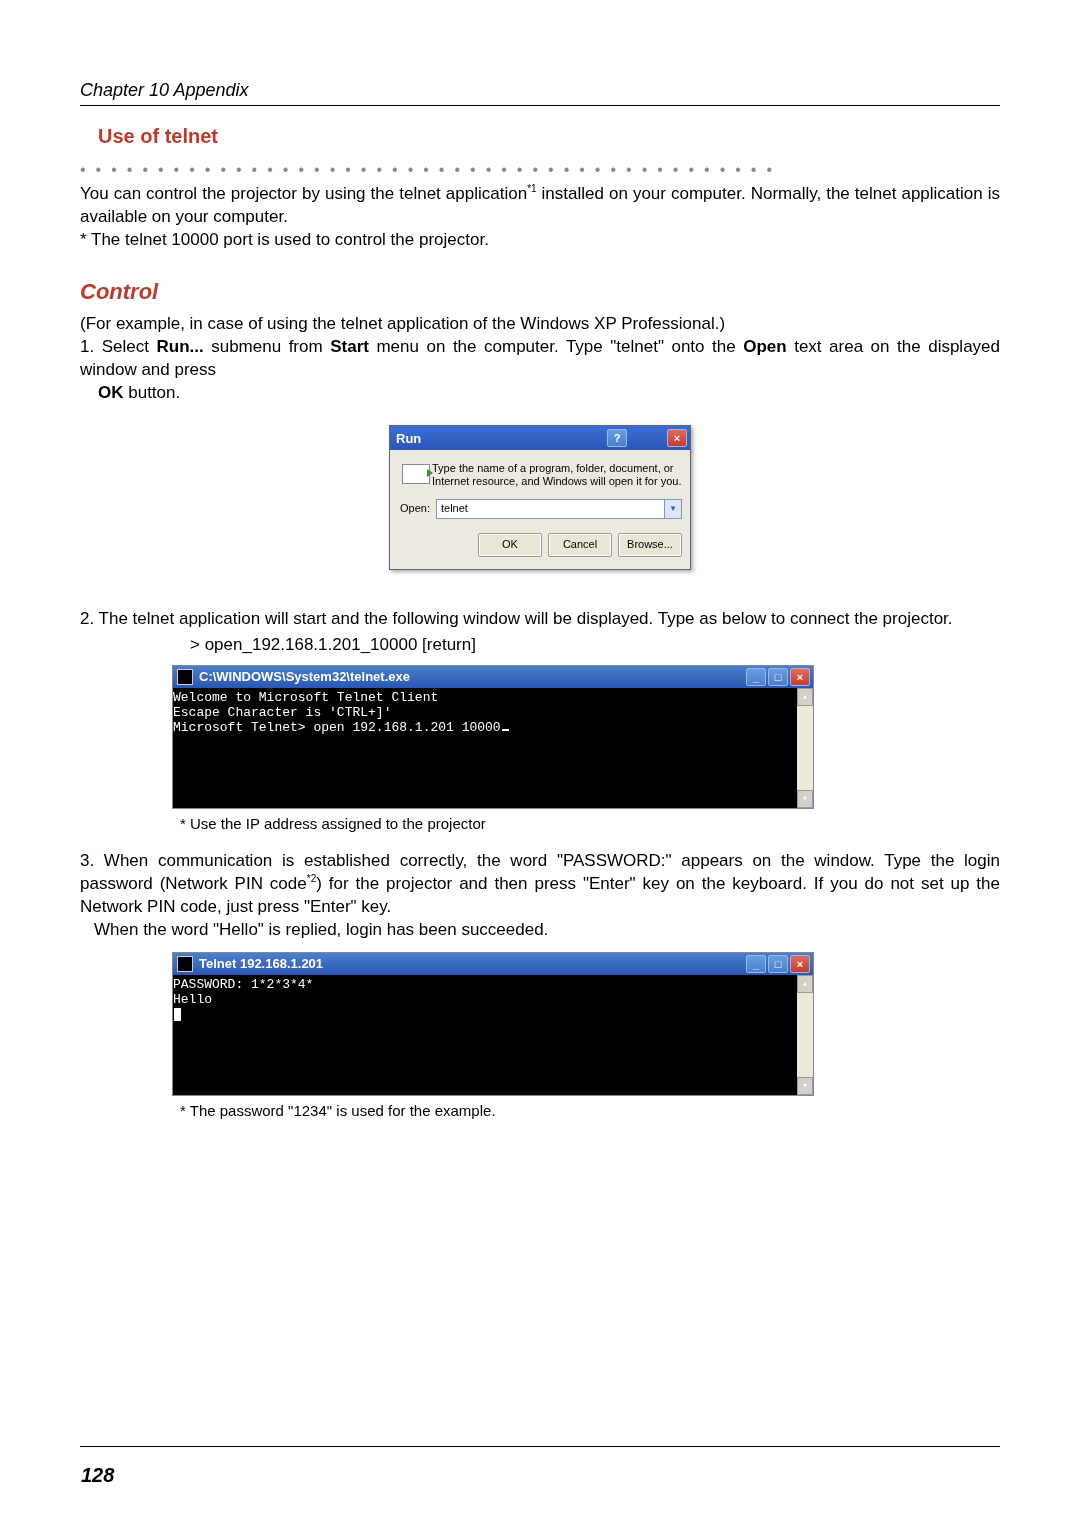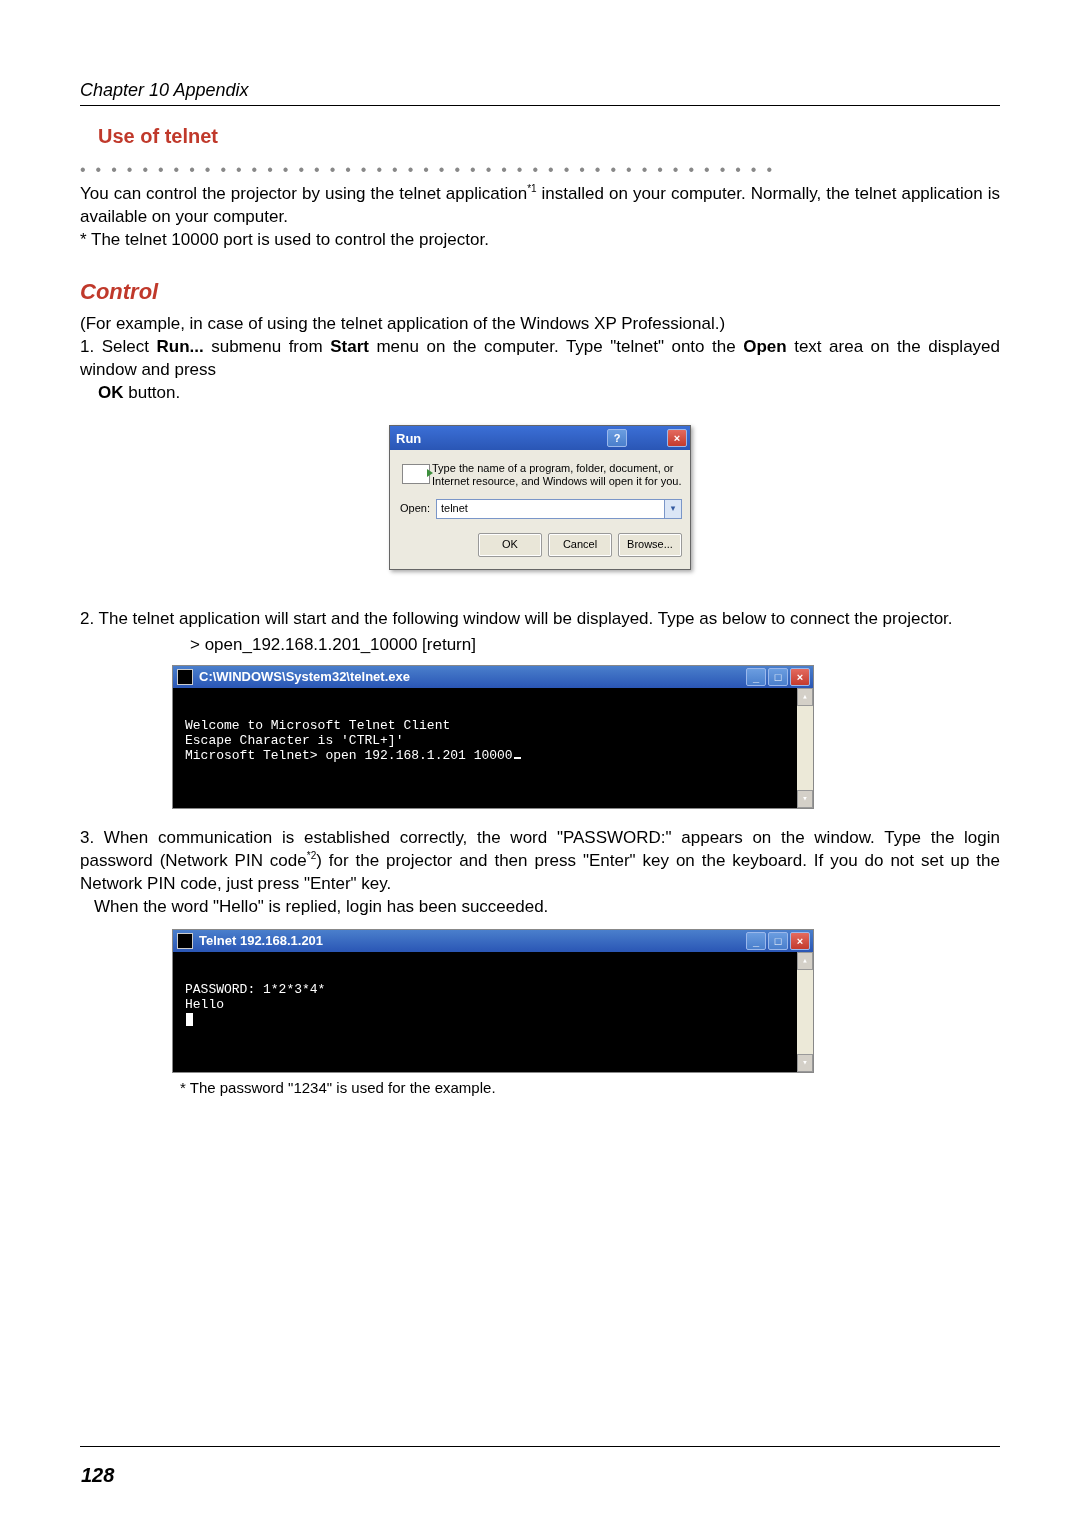--- a/index.html
+++ b/index.html
@@ -247,23 +247,22 @@
   .console-body {
     display: flex;
     background: #000;
     color: #fff;
     font-family: "Consolas", "Courier New", monospace;
     font-size: 13px;
     min-height: 120px;
   }
   .console-text {
     flex: 1;
-    padding: 2px 12px;
+    padding: 2px 0;
     white-space: pre;
-    margin-top: 28px;
   }
   .console-scroll {
     width: 16px;
     background: #ece9d8;
     display: flex;
     flex-direction: column;
   }
   .sb-btn {
     height: 16px;
     background: #d4d0c8;
@@ -361,20 +360,21 @@
 
 </div>
       <div class="console-scroll">
         <div class="sb-btn">▴</div>
         <div class="sb-track"></div>
         <div class="sb-btn">▾</div>
       </div>
     </div>
   </div>
 
+  <div class="foot-note">* Use the IP address assigned to the projector</div>
 
   <div style="height:18px"></div>
 
   <div class="step-block">
     <span>3. When communication is established correctly, the word "PASSWORD:" appears on the window. Type the login password (Network PIN code</span><span class="sup">*2</span><span>) for the projector and then press "Enter" key on the keyboard. If you do not set up the Network PIN code, just press "Enter" key.</span>
     <div style="margin-left:14px">When the word "Hello" is replied, login has been succeeded.</div>
   </div>
 
   <div class="console-wrap">
     <div class="console-title">

